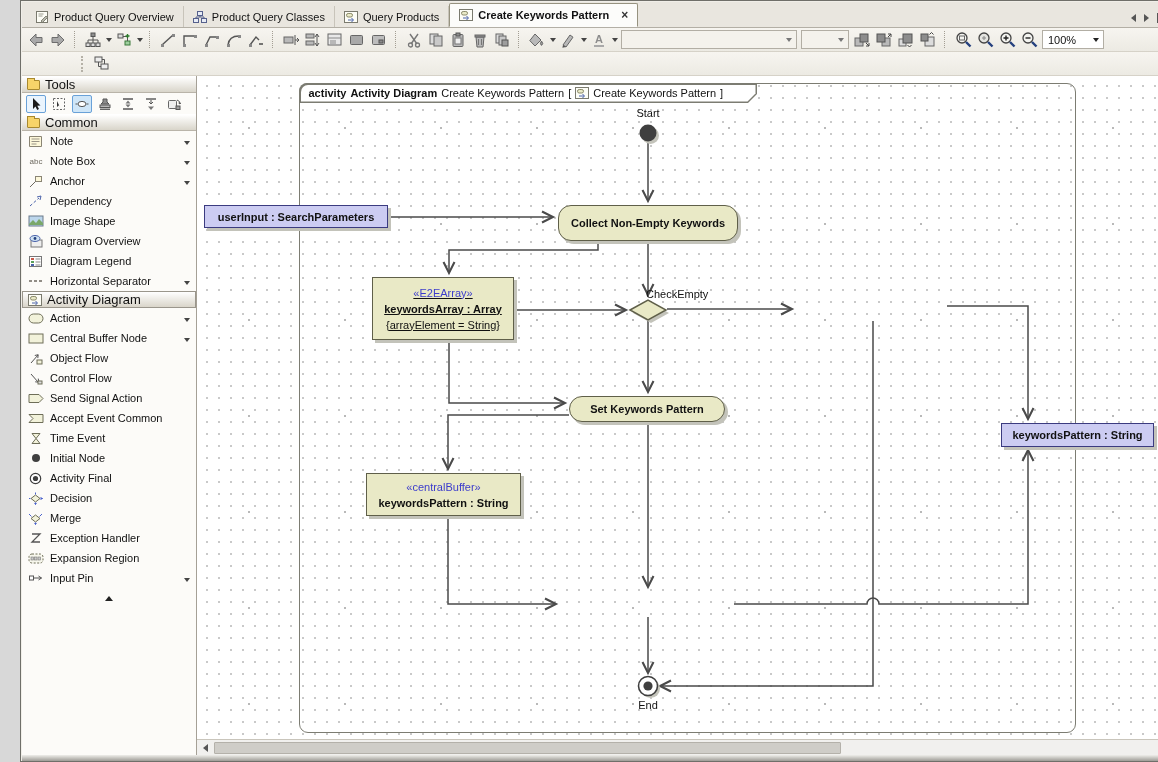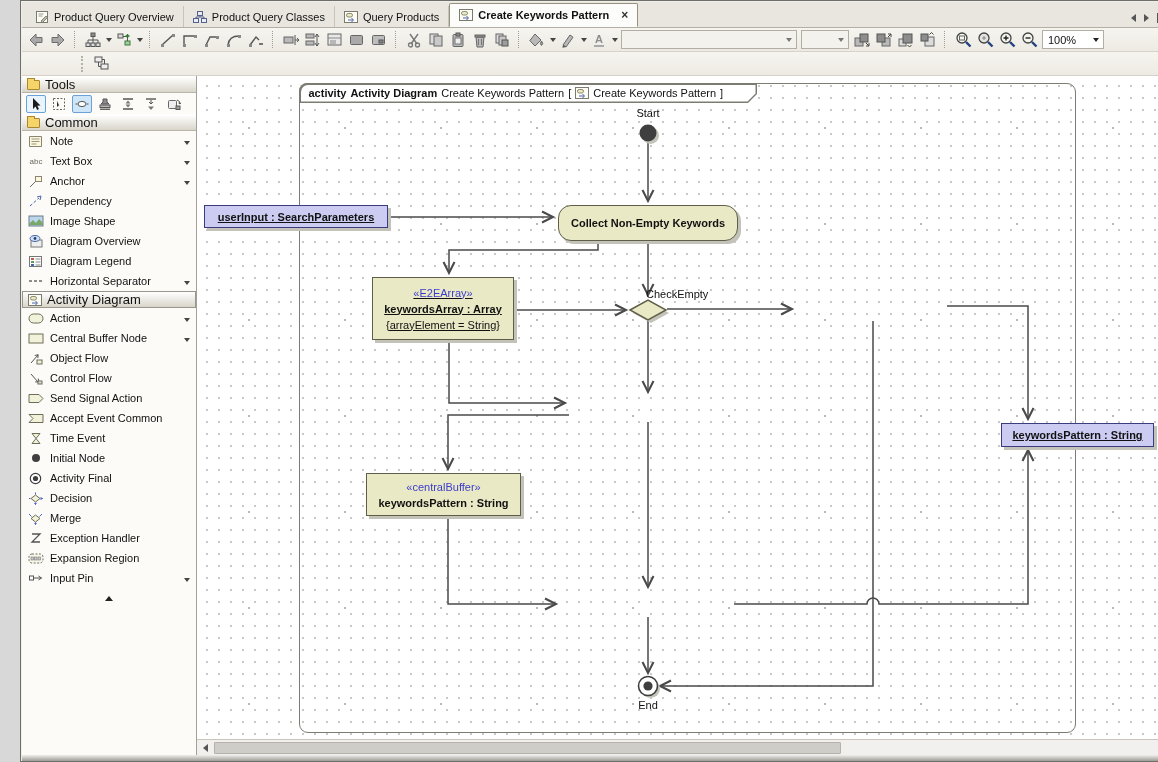--- a/index.html
+++ b/index.html
@@ -65,21 +65,21 @@
   .frame{position:absolute;left:102px;top:7px;width:777px;height:650px;border:1.5px solid #7c7c72;border-radius:9px;}
   .fhead{position:absolute;left:102px;top:7px;width:458px;height:20px;background:#7c7c72;
          clip-path:polygon(0 0,100% 0,100% calc(100% - 9px),calc(100% - 9px) 100%,0 100%);
          border-radius:8px 0 0 0;}
   .fheadin{position:absolute;left:1.5px;top:1.5px;right:1.5px;bottom:1.5px;background:#fff;
          clip-path:polygon(0 0,100% 0,100% calc(100% - 8px),calc(100% - 8px) 100%,0 100%);
          border-radius:7px 0 0 0;display:flex;align-items:center;gap:4px;padding:0 10px 0 8px;font-size:11px;color:#111;white-space:nowrap;}
   .node{position:absolute;display:flex;flex-direction:column;align-items:center;justify-content:center;
         font-size:11px;font-weight:bold;color:#111;text-align:center;box-shadow:3px 3px 0 #c3c3ba;line-height:16px;}
   .action{background:#e9e9c6;border:1.5px solid #5f5f49;border-radius:13px;}
-  .obj{background:#ccccf2;border:1.5px solid #3b3b80;text-decoration:underline;}
+  .obj{background:#ccccf2;border:1.5px solid #3b3b80;}
   .buffer{background:#e9e9c6;border:1.5px solid #5f5f49;}
   .stereo{color:#3c3ccc;font-weight:normal;}
   .constraint{font-weight:normal;}
   .flabel{position:absolute;font-size:11px;color:#111;text-align:center;}
   svg.edges{position:absolute;left:0;top:0;}
 
   
   .vscroll{position:absolute;left:1140px;top:75px;width:16px;height:663px;background:#f1f0ee;border-left:1px solid #c9c5bb;}
   .hscroll{position:absolute;left:176px;top:738px;width:980px;height:16px;background:#f1f0ee;border-top:1px solid #c9c5bb;}
   .sbtn{position:absolute;background:#f1f0ee;display:flex;align-items:center;justify-content:center;}
@@ -460,21 +460,21 @@
         </span>
       <span>Note</span>
       <span class="dd"><span class="tri d"></span></span>
     </div>
     <div class="row">
       <span class="ic">
           <svg width="16" height="12">
             <text x="8" y="9" text-anchor="middle" font-family="Liberation Sans,sans-serif" font-size="8" fill="#6e6a60">abc</text>
           </svg>
         </span>
-      <span>Text Box</span>
+      <span>Note Box</span>
       <span class="dd"><span class="tri d"></span></span>
     </div>
     <div class="row">
       <span class="ic">
           <svg width="15" height="13">
             <rect x="7.5" y="1.5" width="6" height="5" fill="#fdf8da" stroke="#8a8574"></rect>
             <path d="M7.5,6.5 L2,12" stroke="#6e6a60"></path>
           </svg>
         </span>
       <span>Anchor</span>
@@ -738,20 +738,23 @@
       <span>Collect Non-Empty Keywords</span>
     </div>
 
     <div class="node buffer" style="left:175px;top:201px;width:142px;height:63px;text-decoration:underline;">
       <span class="stereo">«E2EArray»</span>
       <span>keywordsArray : Array</span>
       <span class="constraint">{arrayElement = String}</span>
     </div>
 
 
+    <div class="node action" style="left:372px;top:320px;width:156px;height:26px;">
+      <span>Set Keywords Pattern</span>
+    </div>
 
     <div class="node buffer" style="left:169px;top:397px;width:155px;height:43px;">
       <span class="stereo">«centralBuffer»</span>
       <span>keywordsPattern : String</span>
     </div>
 
 
     <div class="node obj" style="left:804px;top:347px;width:153px;height:24px;">
       <span>keywordsPattern : String</span>
     </div>

